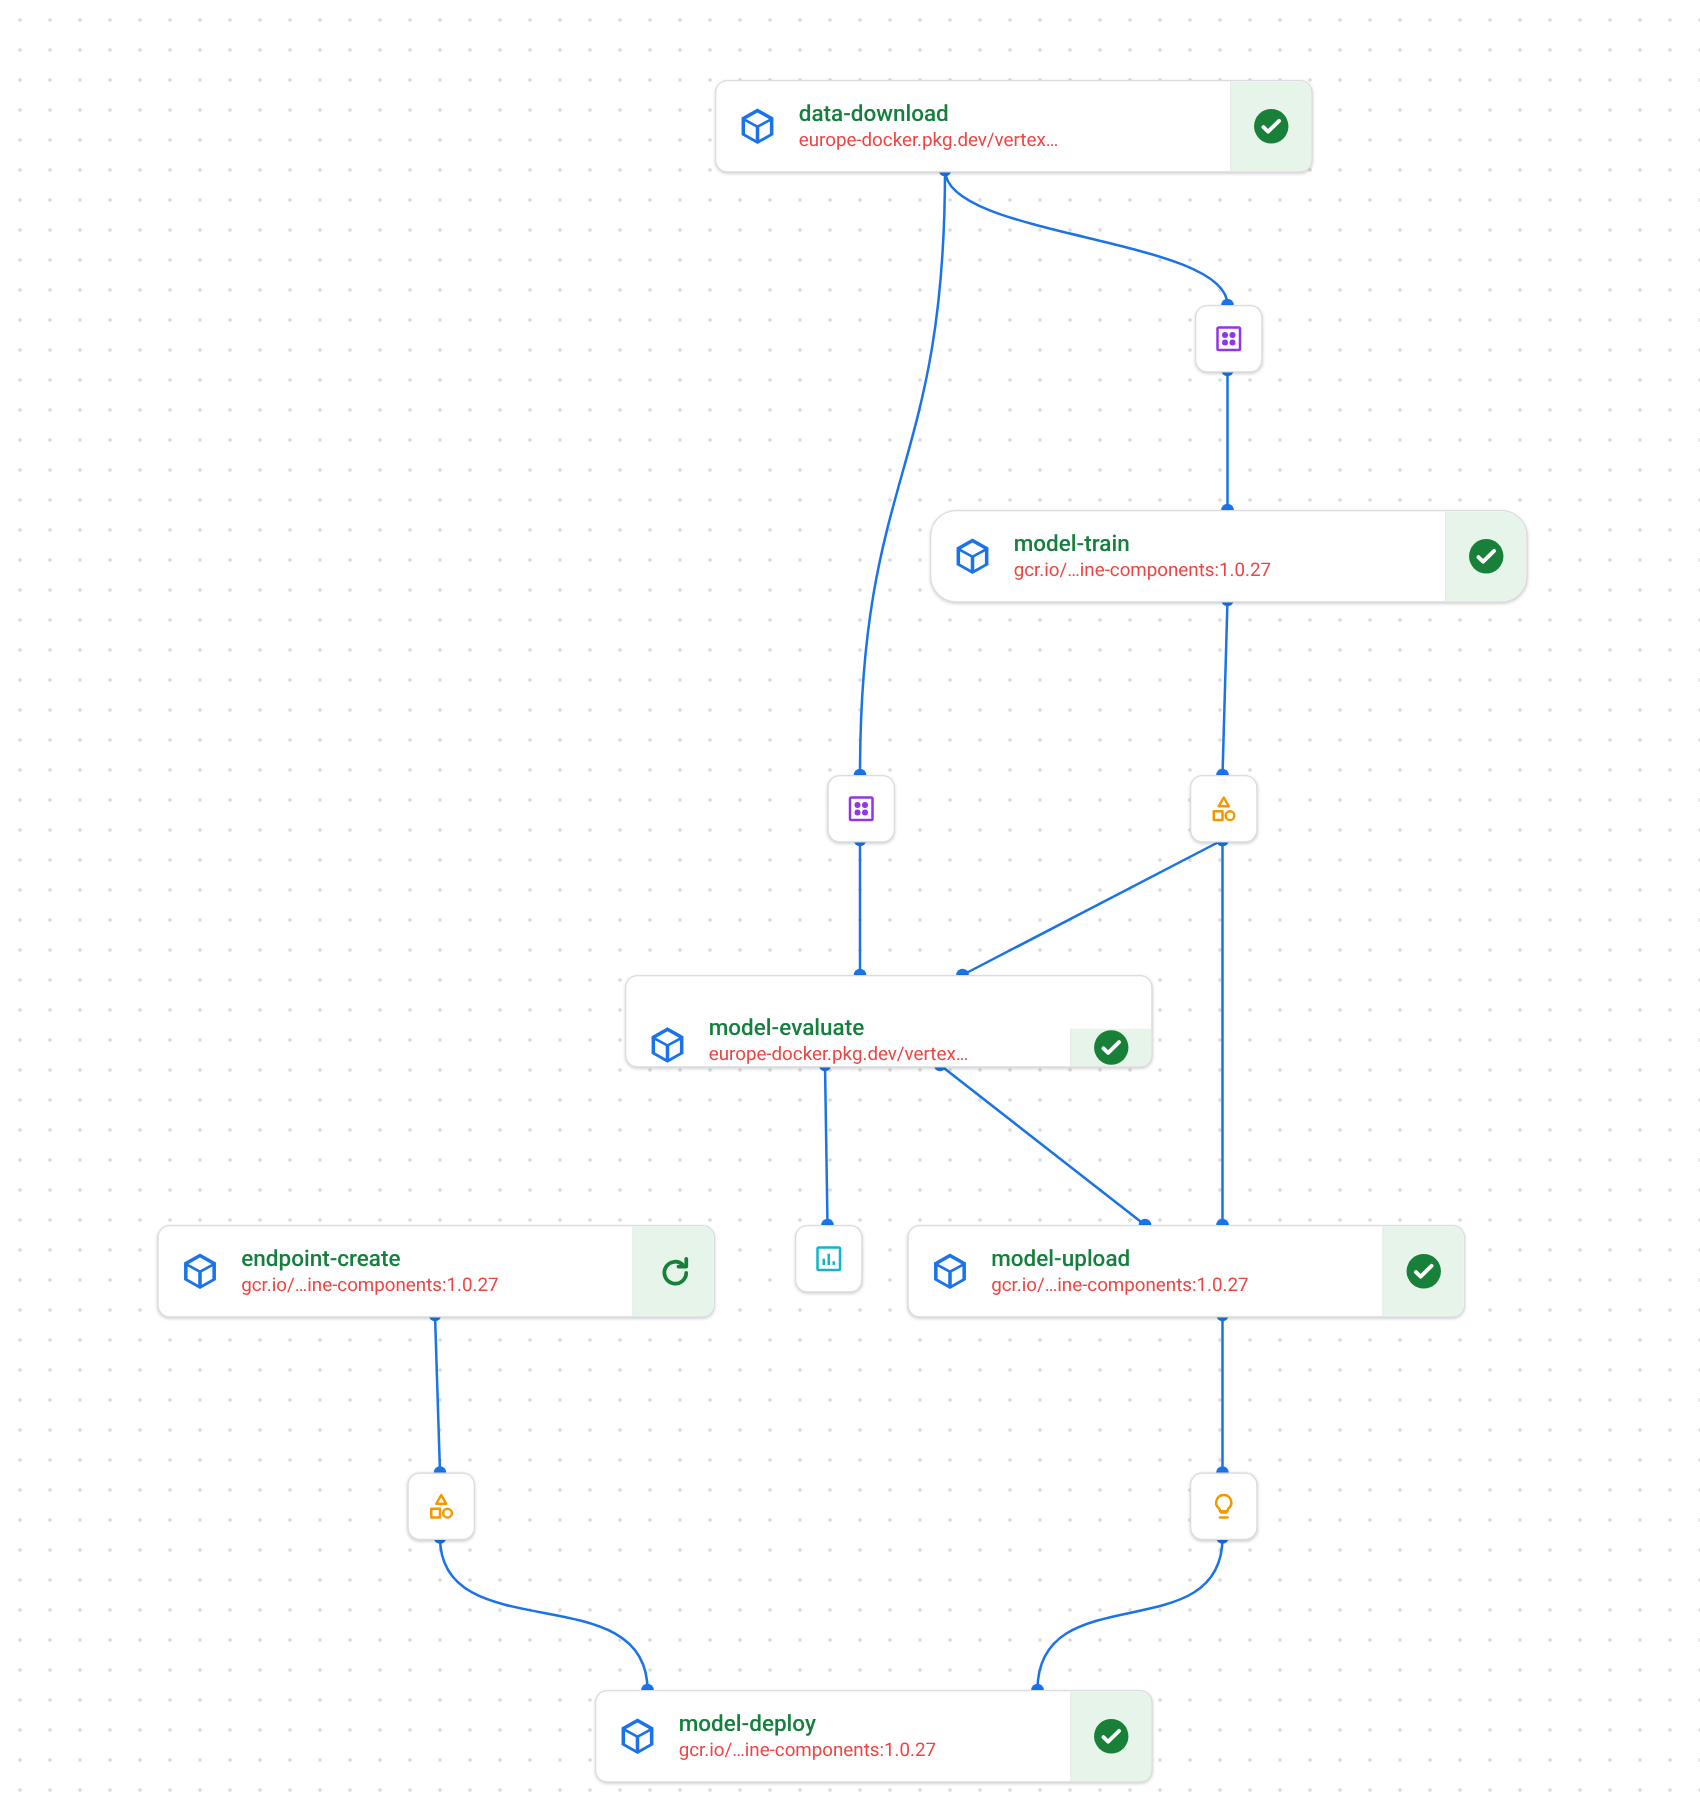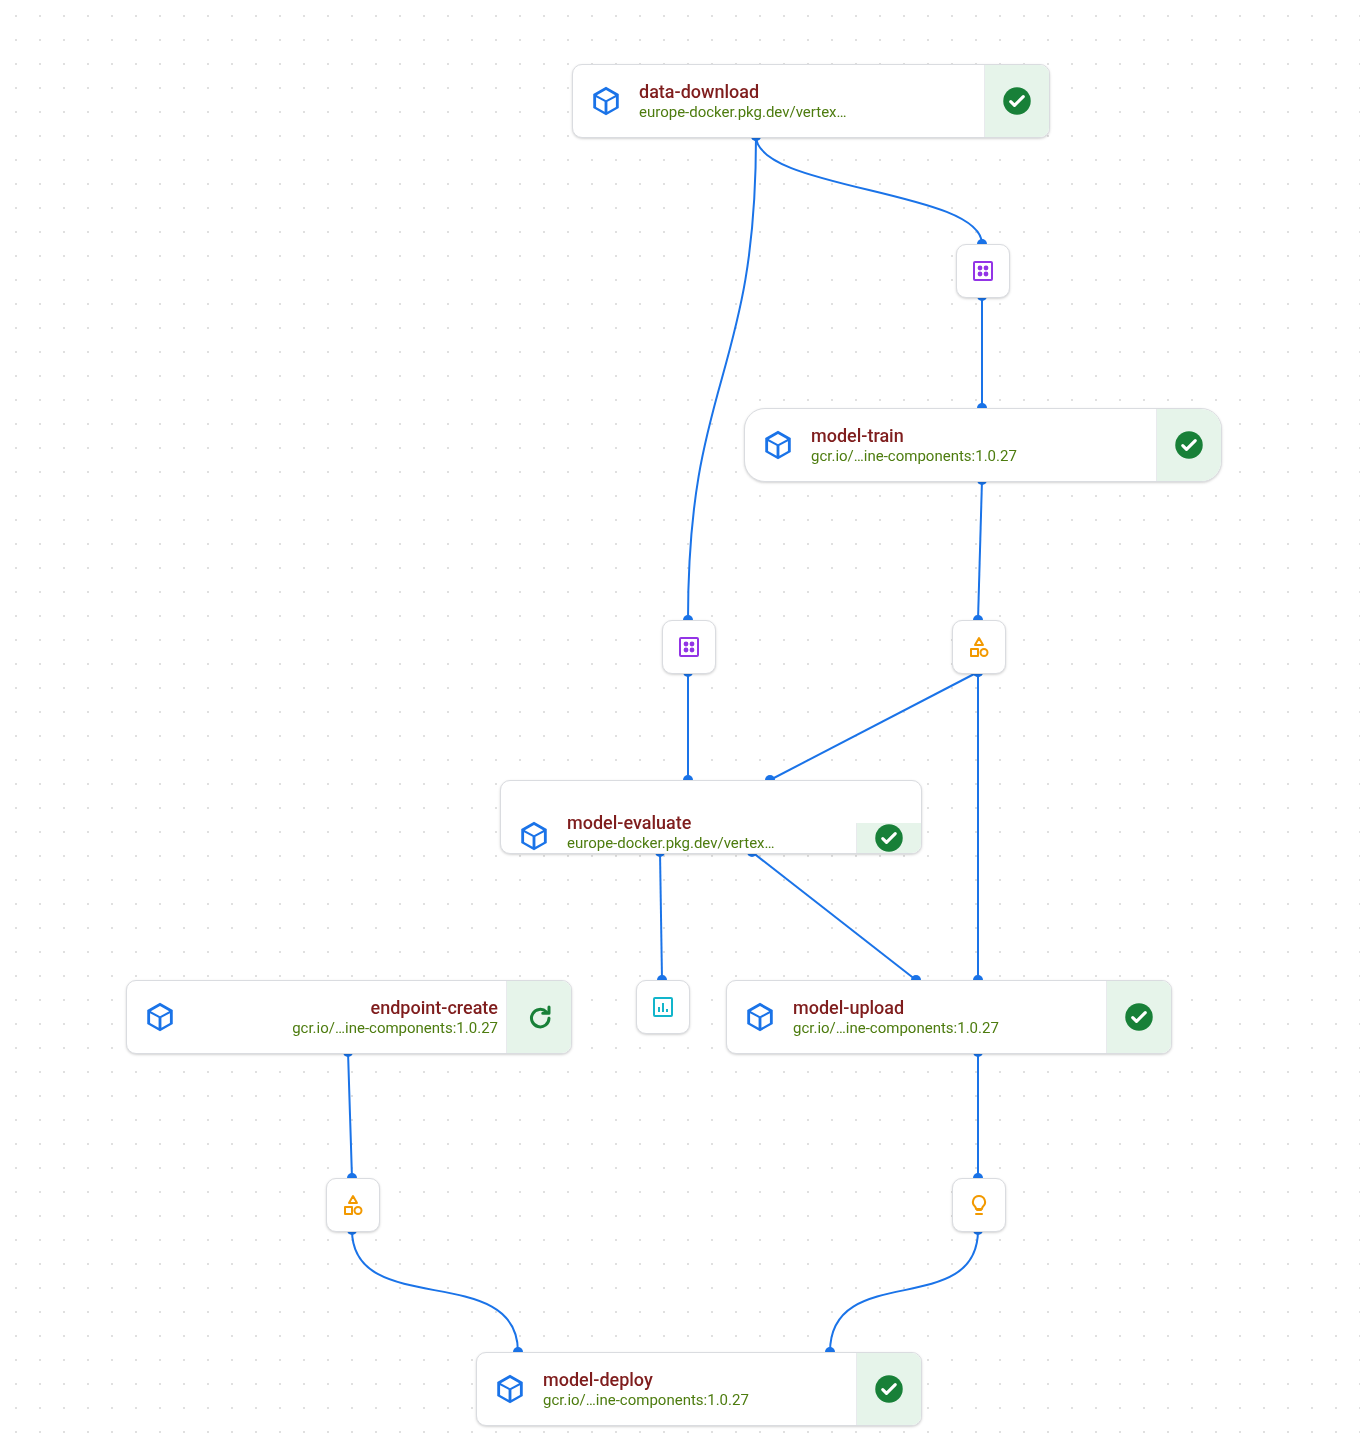--- a/index.html
+++ b/index.html
@@ -48,29 +48,29 @@
     flex: 1 1 auto;
     display: flex;
     flex-direction: column;
     justify-content: center;
     min-width: 0;
     padding-right: 8px;
   }
   .node .title {
     font-size: 18px;
     font-weight: 500;
-    color: #7f1d1d;
+    color: #15803d;
     line-height: 22px;
     white-space: nowrap;
     overflow: hidden;
     text-overflow: ellipsis;
   }
   .node .subtitle {
     font-size: 15px;
-    color: #4d7c0f;
+    color: #ef4444;
     line-height: 19px;
     white-space: nowrap;
     overflow: hidden;
     text-overflow: ellipsis;
   }
   .node .status-slot {
     width: 64px;
     flex: 0 0 64px;
     background: #e6f4ea;
     display: flex;
@@ -194,21 +194,21 @@
     <div class="subtitle">europe-docker.pkg.dev/vertex…</div>
   </div>
   <div class="status-slot">
     <svg class="status-icon" viewBox="0 0 24 24">
           <circle cx="12" cy="12" r="11" fill="#188038"></circle>
           <path d="M7 12.5l3 3 7-7" stroke="#fff" stroke-width="2.5" fill="none" stroke-linecap="round" stroke-linejoin="round"></path>
         </svg>
   </div>
 </div>
 
-<div class="node" style="left:126px; top:980px; width:444px;text-align:right;">
+<div class="node" style="left:126px; top:980px; width:444px;">
   <div class="icon-slot">
     <svg class="cube-icon" viewBox="0 0 24 24">
           <path fill="#1a73e8" d="M12 2 3 7v10l9 5 9-5V7l-9-5zm0 2.3 6.5 3.6L12 11.5 5.5 7.9 12 4.3zM5 9.3l6 3.3v7L5 16.3v-7zm8 10.3v-7l6-3.3v7l-6 3.3z"></path>
         </svg>
   </div>
   <div class="text-slot">
     <div class="title">endpoint-create</div>
     <div class="subtitle">gcr.io/…ine-components:1.0.27</div>
   </div>
   <div class="status-slot">

